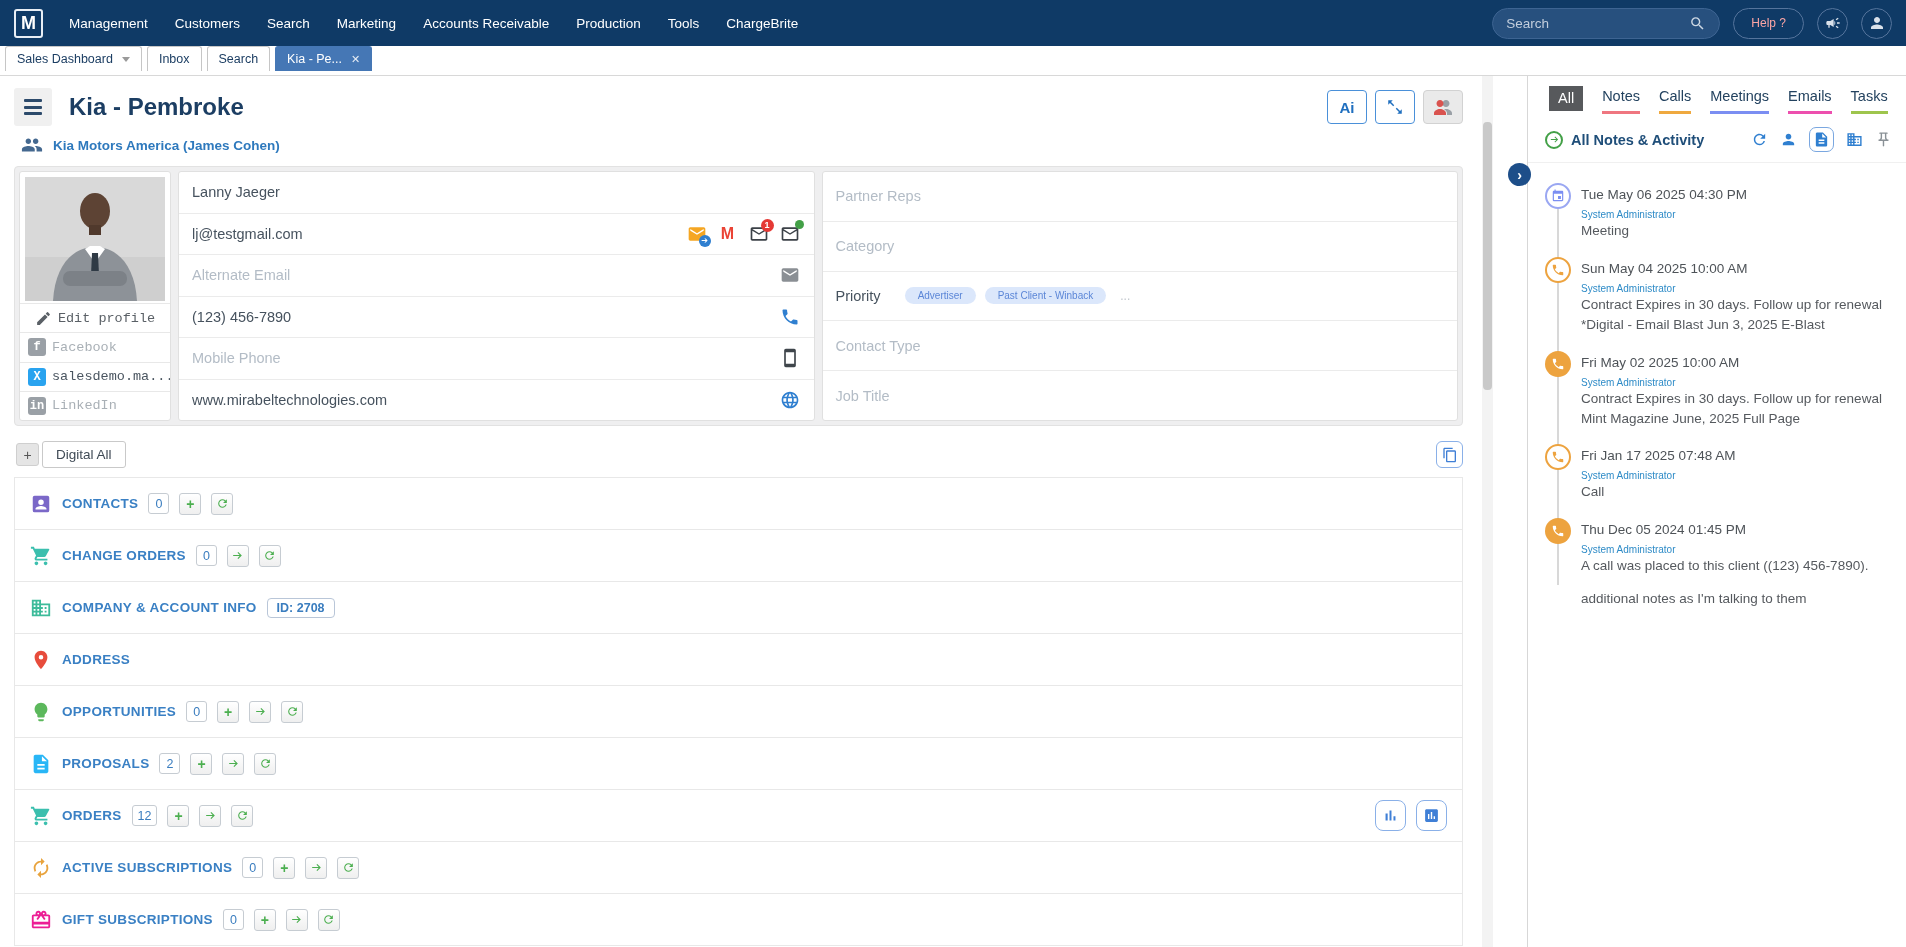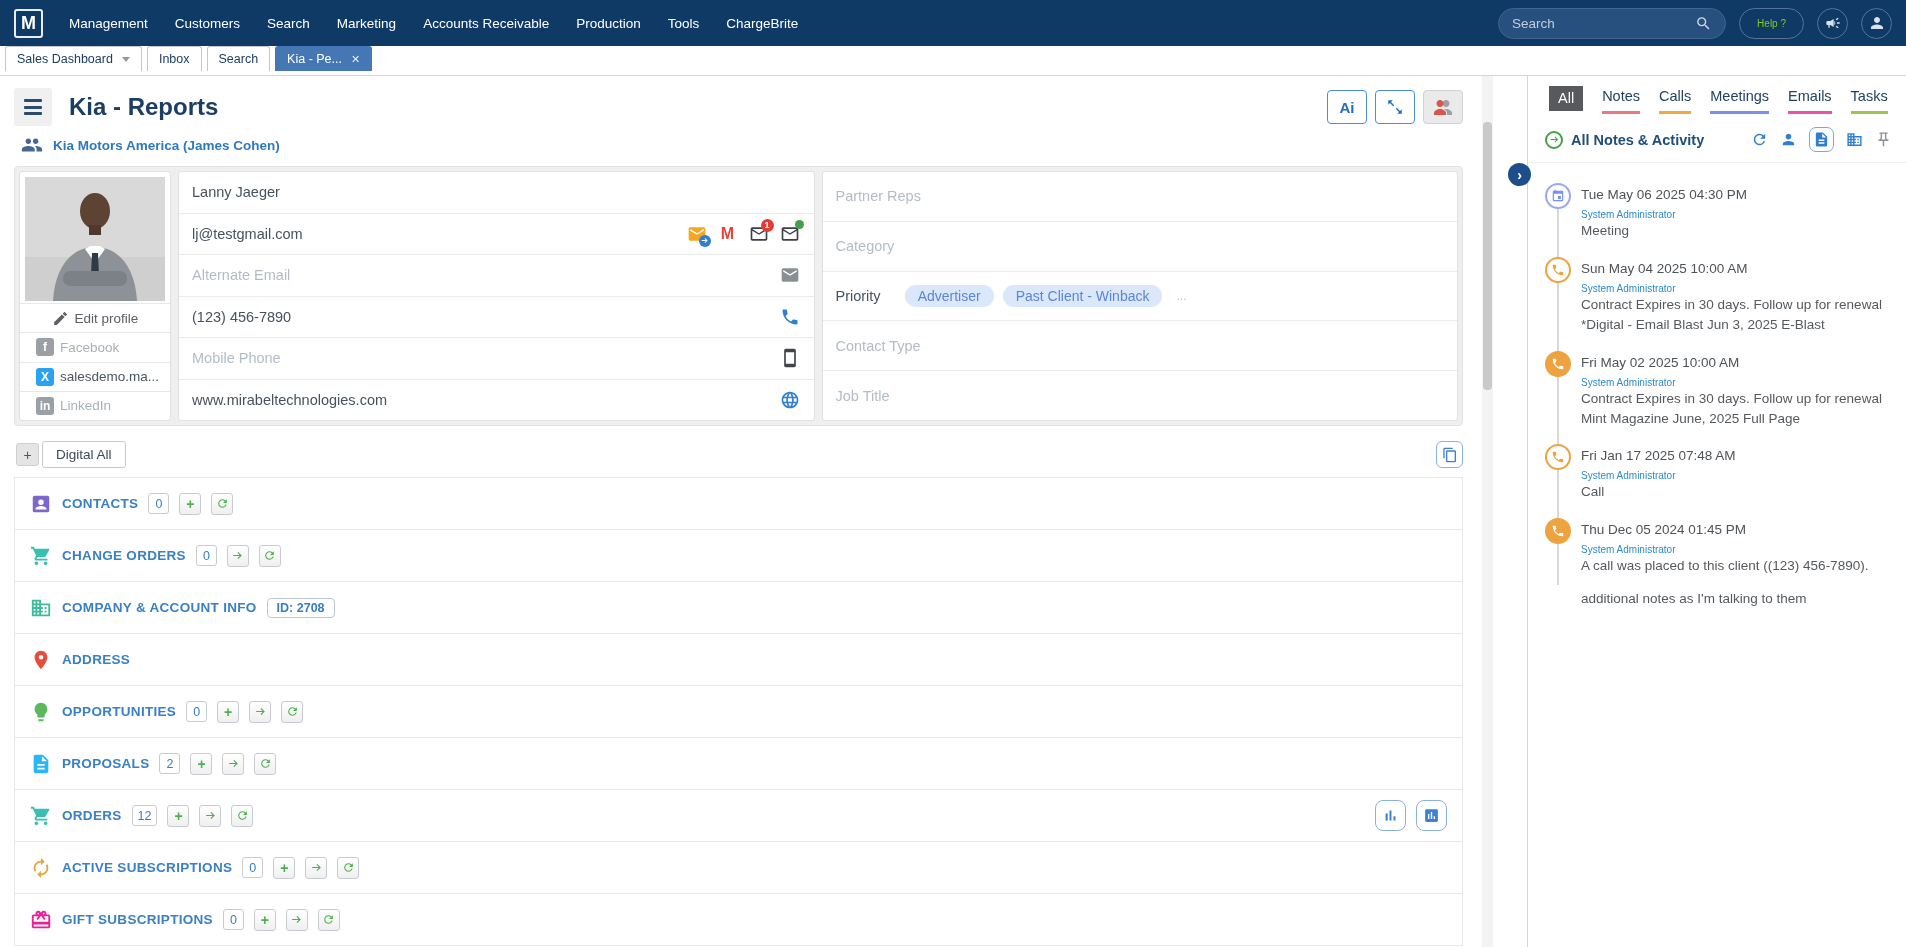--- a/index.html
+++ b/index.html
@@ -13,21 +13,21 @@
     font-weight:bold; font-size:18px; display:flex; align-items:center; justify-content:center; margin-right:26px; }
   .nav-items { display:flex; gap:27px; }
   .nav-item { color:#fff; font-size:13.5px; cursor:pointer; white-space:nowrap; }
   .nav-right { margin-left:auto; display:flex; align-items:center; gap:13px; }
   .nav-search { width:228px; height:31px; background:#27507e; border:1px solid #3d6492; border-radius:16px;
     display:flex; align-items:center; padding:0 13px; }
   .nav-search input { flex:1; background:transparent; border:none; outline:none; color:#dbe4ee; font-size:13.5px; }
   .nav-search input::placeholder { color:#c2cedd; }
   .nav-search .sicon { width:17px; height:17px; color:#cdd8e4; }
   .help-pill { height:31px; border:1px solid #55749c; border-radius:16px; background:transparent;
-    color:#84cc16; font-size:10px; padding:0 17px; cursor:pointer; }
+    color:#fca5a5; font-size:12px; padding:0 17px; cursor:pointer; }
   .nav-circle { width:31px; height:31px; border:1px solid #55749c; border-radius:50%;
     display:flex; align-items:center; justify-content:center; color:#d9e1ea; cursor:pointer; }
   .nav-circle svg { width:16px; height:16px; }
   .nav-circle.solid svg { width:18px; height:18px; }
 
   
   .tabbar { height:30px; border-bottom:1px solid #d8d8d8; background:#fff; display:flex;
     align-items:flex-start; padding:0 5px; gap:5px; }
   .tab { height:25px; border:1px solid #c6c6c6; border-bottom:none; border-radius:3px 3px 0 0;
     background:#fff; color:#1c3e63; font-size:12.5px; display:flex; align-items:center; gap:9px;
@@ -65,21 +65,21 @@
   .company-row span { color:#2e79bd; font-weight:bold; font-size:13.5px; }
 
   
   .contact-wrap { display:flex; gap:7px; margin-right:18px; background:#efeff0; border:1px solid #e2e2e2;
     border-radius:4px; padding:4px; height:260px; }
   .profile-card { width:152px; background:#fff; border:1px solid #e0e0e0; border-radius:3px;
     display:flex; flex-direction:column; overflow:hidden; }
   .photo { height:124px; margin:5px 5px 2px 5px; }
   .photo svg { width:100%; height:100%; }
   .p-row { border-top:1px solid #e8e8e8; flex:1; display:flex; align-items:center; gap:6px;
-    padding:0 16px; font-size:13.5px; cursor:pointer; white-space:nowrap; overflow:hidden; }
+    padding:0 8px; font-size:13.5px; cursor:pointer; white-space:nowrap; overflow:hidden;font-family:Liberation Mono, monospace; }
   .p-row .picon { width:17px; height:17px; flex:none; color:#5a6066; }
   .p-row .sq { width:18px; height:18px; border-radius:3px; flex:none; display:flex; align-items:center;
     justify-content:center; color:#fff; font-weight:bold; font-size:12px; }
   .sq.fb, .sq.li { background:#9aa0a6; }
   .sq.tw { background:#29a3ef; }
   .p-label { color:#4a5560; } .p-label.ph { color:#a9b0b6; }
   .p-row.edit { justify-content:center; color:#5a6066; }
 
   .fields { flex:1; display:grid; grid-template-columns:1fr 1fr; gap:0 7px; }
   .fcol { background:#fff; border:1px solid #e0e0e0; border-radius:3px; display:flex; flex-direction:column; }
@@ -94,21 +94,21 @@
   .ric.mail-forward svg { color:#f5a623; }
   .ric.mail-forward .mini { right:-3px; bottom:-2px; width:12px; height:12px; background:#2f7fd0; color:#fff; font-size:8px; }
   .ric.gmail { font-weight:bold; font-size:16px; color:#ea4335; background:#fff; border-radius:3px; }
   .ric.mail-unread svg { color:#3c4248; }
   .ric.mail-unread .mini { right:-4px; top:-4px; width:13px; height:13px; background:#e53935; color:#fff; font-size:9px; font-weight:bold; }
   .ric.mail-dot svg { color:#3c4248; }
   .ric.mail-dot .mini { right:-3px; top:-3px; width:9px; height:9px; background:#43a047; }
   .ric.envelope { color:#8a8f94; } .ric.phone { color:#2f7fd0; }
   .ric.mobile { color:#3f454b; } .ric.globe { color:#2f7fd0; }
   .chips { display:flex; align-items:center; gap:9px; margin-left:14px; }
-  .chip { background:#dbe7fb; color:#5b86d7; font-size:14px; padding:3px 13px; border-radius:11px; white-space:nowrap; }
+  .chip { background:#dbe7fb; color:#5b86d7; font-size:10px; padding:3px 13px; border-radius:11px; white-space:nowrap; }
   .more { color:#c0c6cc; font-size:12px; margin-left:4px; }
 
   
   .expand-row { display:flex; align-items:center; margin:15px 0 9px 2px; padding-right:18px; }
   .plusbox { width:23px; height:23px; background:#e5e5e5; border:1px solid #cfcfcf; border-radius:3px;
     color:#555; font-size:14px; display:flex; align-items:center; justify-content:center; cursor:pointer; }
   .expand-btn { height:27px; border:1px solid #c9c9c9; border-radius:3px; background:#fff;
     color:#3f4a55; font-size:13.5px; padding:0 13px; margin-left:3px; cursor:pointer; }
   .expand-right { margin-left:auto; width:27px; height:27px; border:1px solid #8ab0e8; border-radius:6px;
     background:#fff; color:#3f7fd6; display:flex; align-items:center; justify-content:center; cursor:pointer; }
@@ -225,21 +225,21 @@
 
 <div class="workspace">
   <main class="main">
 
     <div class="main-head">
       <div class="hamburger">
           <i></i>
           <i></i>
           <i></i>
         </div>
-      <div class="page-title">Kia - Reports</div>
+      <div class="page-title">Kia - Pembroke</div>
       <div class="head-actions">
         <button class="hbtn">Ai</button>
         <button class="hbtn">
             <span id="expand-icon">
               <svg viewBox="0 0 24 24" fill="currentColor">
                 <path d="M3 3h6L6.7 5.3l4.3 4.3-1.4 1.4-4.3-4.3L3 9V3zm18 18h-6l2.3-2.3-4.3-4.3 1.4-1.4 4.3 4.3L21 15v6z"></path>
               </svg>
             </span>
           </button>
         <button class="hbtn gray">

